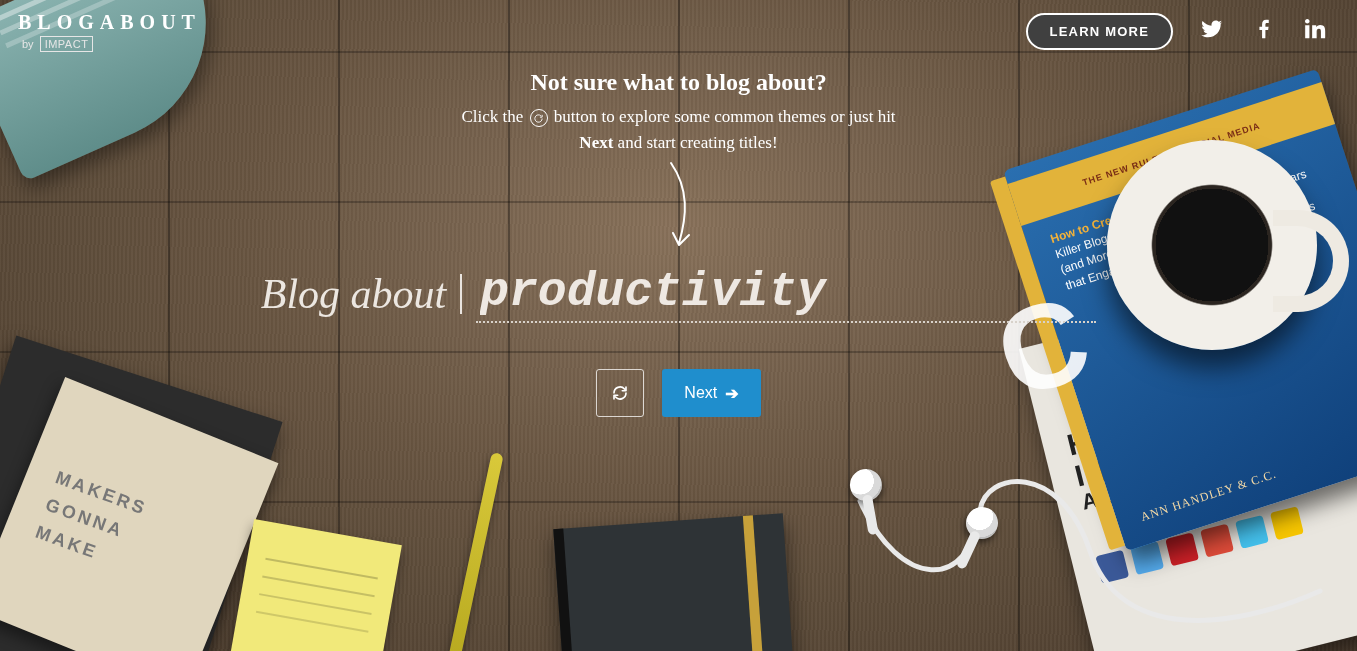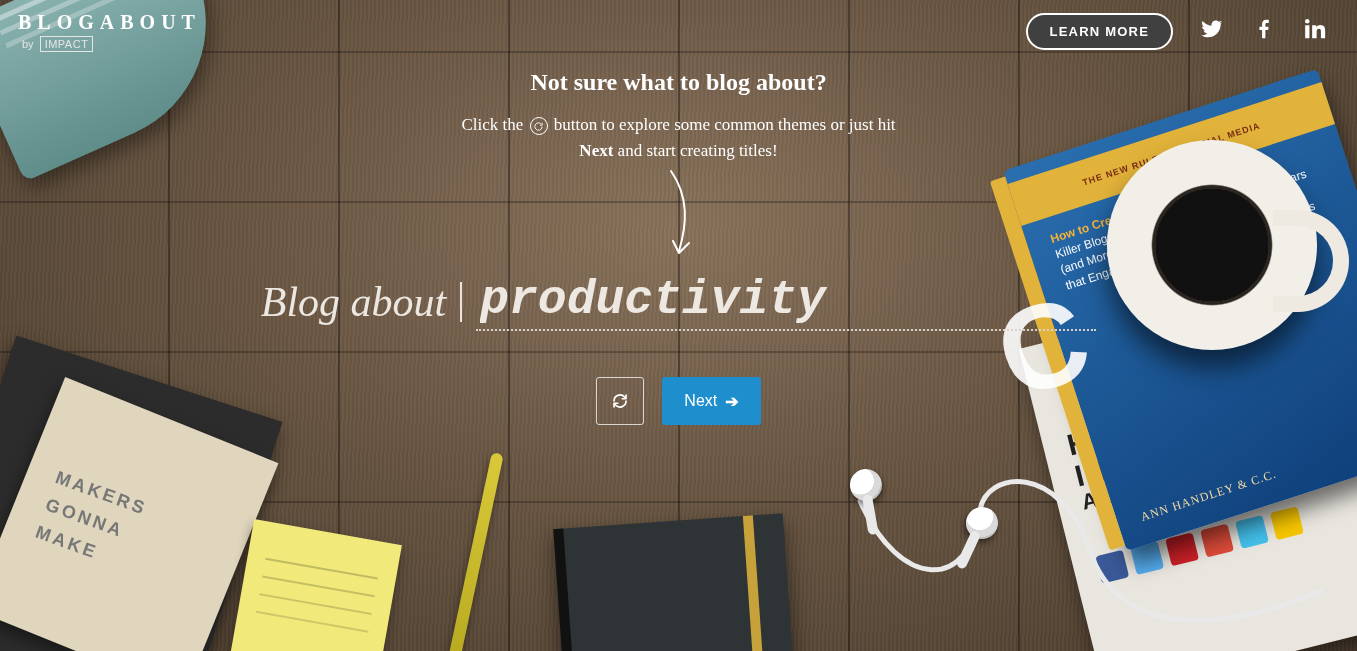--- a/index.html
+++ b/index.html
@@ -57,21 +57,21 @@
   .center {
     position:absolute; left:0; right:0; top:60px; bottom:0;
     display:flex; flex-direction:column; align-items:center;
     color:#fff;
   }
   .hint1, .hint2 {
     font-family: 'Comic Sans MS', 'Segoe Script', cursive;
     color:#fff; text-align:center; line-height:1.5;
   }
   .hint1 { font-size:24px; margin-top:4px; font-weight:600;}
-  .hint2 { font-size:17px; margin-top:12px; max-width:460px;}
+  .hint2 { font-size:17px; margin-top:4px; max-width:460px;}
   .hint2 .pill { display:inline-flex; vertical-align:middle; border:1.5px solid #fff; border-radius:50%; width:18px; height:18px; align-items:center; justify-content:center; margin:0 2px;}
   .hint2 .pill svg{width:11px;height:11px;fill:none;stroke:#fff;stroke-width:2;}
   .hint2 b { font-weight:700; }
 
   .arrow { margin-top:6px; }
   .arrow svg { width:40px; height:90px; stroke:#fff; fill:none; stroke-width:2; }
 
   .prompt-line {
     display:flex; align-items:center; gap:14px; margin-top:10px;
     font-family: Georgia, 'Times New Roman', serif; font-style:italic; font-size:42px; color:#e9e4df;

